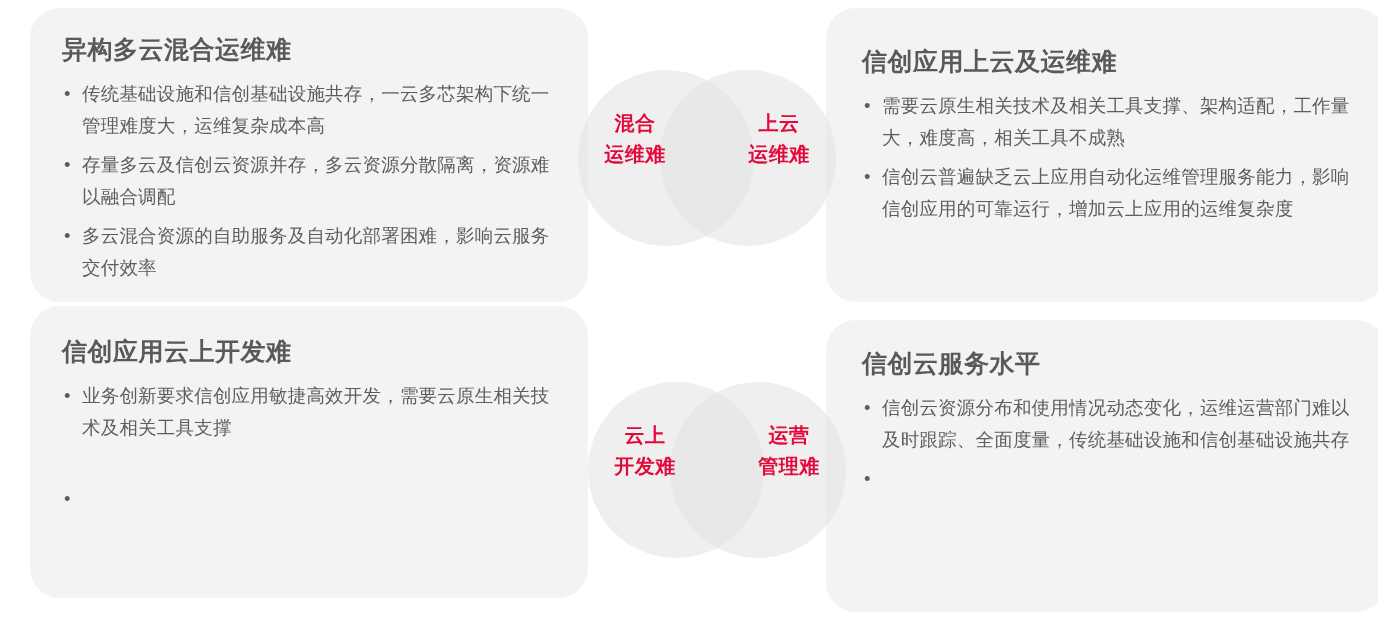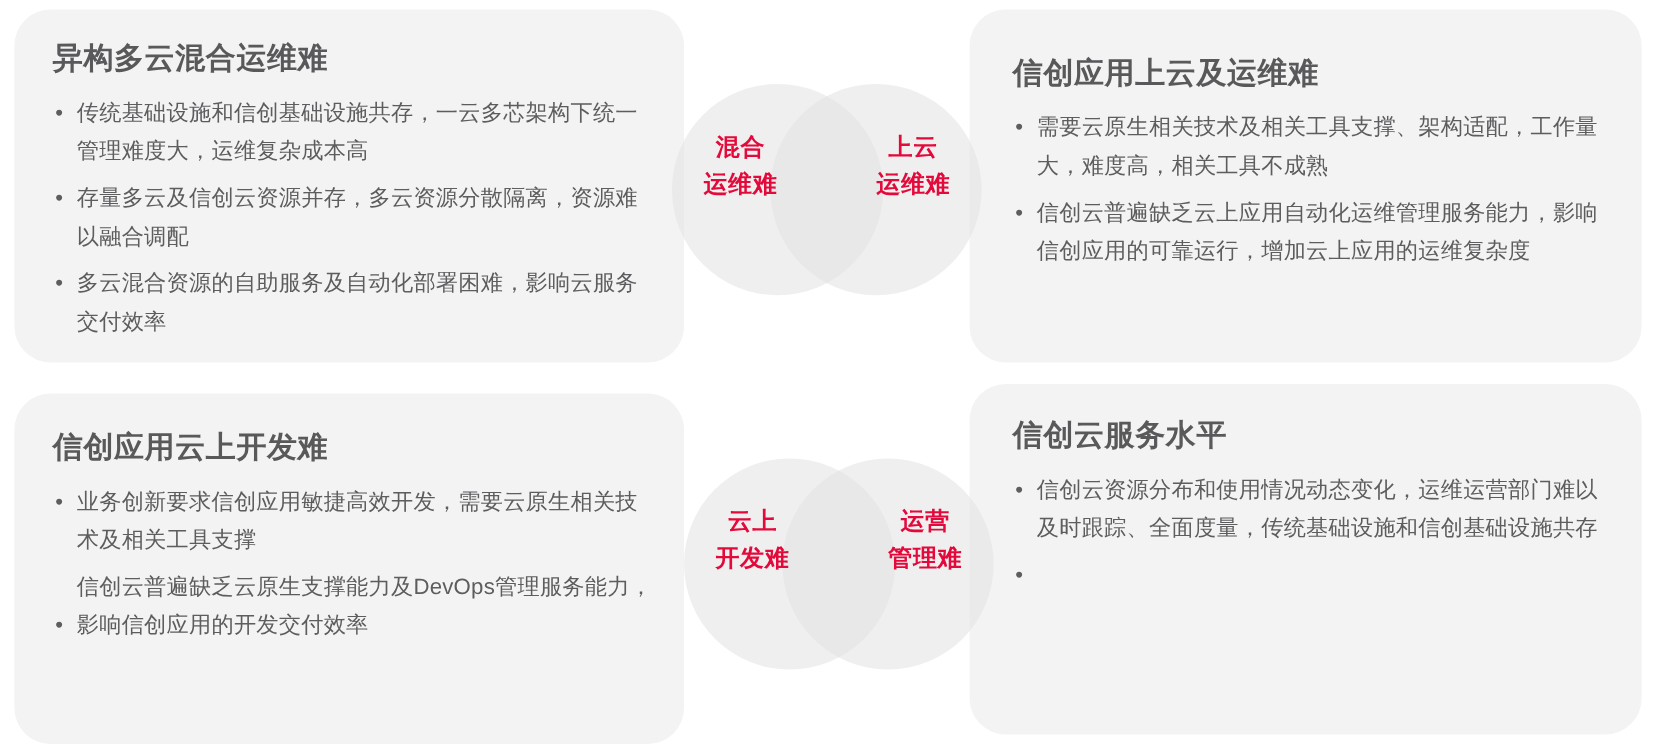--- a/index.html
+++ b/index.html
@@ -11,32 +11,33 @@
     height: 620px;
     background: #ffffff;
     font-family: "Liberation Sans", "DejaVu Sans", sans-serif;
     overflow: hidden;
   }
 
   .stage {
     position: relative;
     width: 1173px;
     height: 620px;
+    margin-left: 18px;
   }
 
   
   .card {
     position: absolute;
     background: #f3f3f3;
     border-radius: 30px;
     box-sizing: border-box;
   }
   .card-tl { left: 12px;  top: 8px;   width: 558px; height: 294px; }
   .card-tr { left: 808px; top: 8px;   width: 560px; height: 294px; }
-  .card-bl { left: 12px;  top: 328px; width: 558px; height: 292px; }
+  .card-bl { left: 12px;  top: 306px; width: 558px; height: 292px; }
   .card-br { left: 808px; top: 320px; width: 560px; height: 292px; }
 
   .card-inner {
     position: absolute;
     left: 0; right: 0; top: 0;
     padding-left: 32px;
     padding-right: 24px;
   }
 
   .card-title {
@@ -161,21 +162,20 @@
   <div class="card card-bl">
     <div class="card-inner">
       <h2 class="card-title">信创应用云上开发难</h2>
       <ul class="bullets">
         <li class="bullet">
           <span class="dot">•</span>
           <span>业务创新要求信创应用敏捷高效开发，需要云原生相关技术及相关工具支撑</span>
         </li>
         <li class="bullet dot-second-line">
           <span class="dot">•</span>
-          <span>信创云普遍缺乏云原生支撑能力及DevOps管理服务能力，影响信创应用的开发交付效率</span>
         </li>
       </ul>
     </div>
   </div>
 
   <div class="card card-br">
     <div class="card-inner">
       <h2 class="card-title">信创云服务水平</h2>
       <ul class="bullets">
         <li class="bullet">

